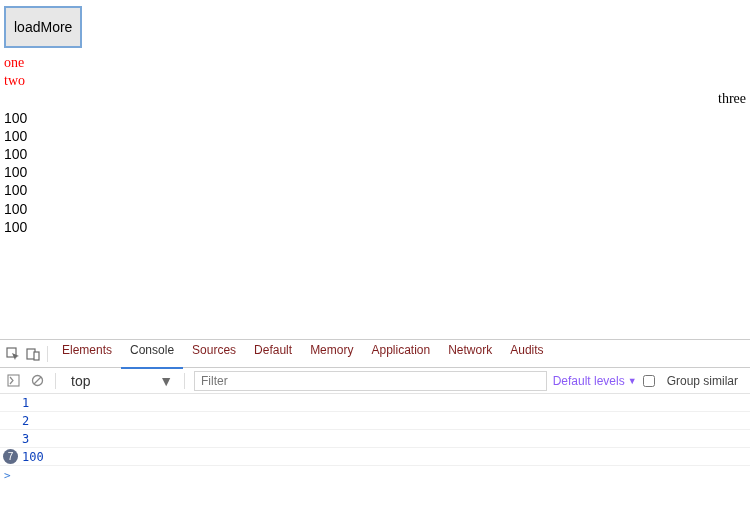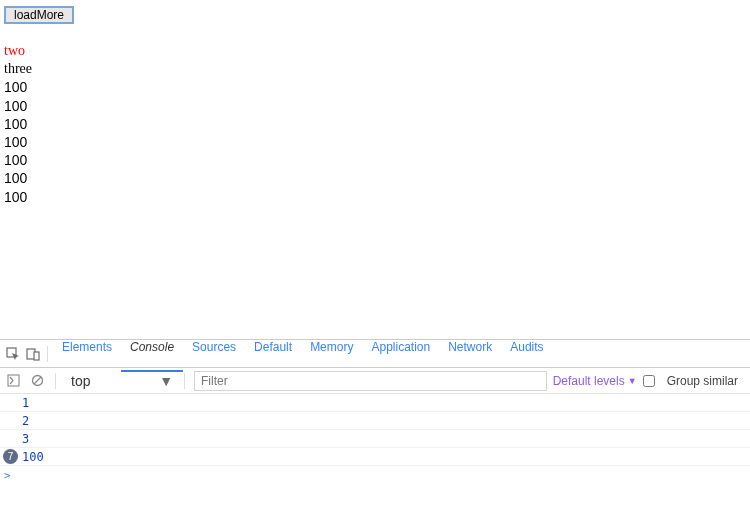--- a/index.html
+++ b/index.html
@@ -1,30 +1,30 @@
 <!DOCTYPE html>
 <html><head>
   <meta charset="utf-8">
   <style>
     * { margin: 0; padding: 0; box-sizing: border-box; }
     body { font-family: Arial, Helvetica, sans-serif; font-size: 13px; background: #fff; width: 750px; height: 516px; position: relative; overflow: hidden; }
     
     .page-content { padding: 6px 4px; }
-    .load-more-btn { background: #e7e7e7; border: 2px solid #7aa7d8; padding: 0 8px; font-size: 12px; font-family: inherit; cursor: pointer; margin-bottom: 18px; }
+    .load-more-btn { background: #e7e7e7; border: 2px solid #7aa7d8; padding: 11px 8px; font-size: 14px; font-family: inherit; cursor: pointer; margin-bottom: 6px; }
     .item { display: block; font-family: "SimSun", "NSimSun", serif; font-size: 14px; line-height: 1.3; }
     .item-red { color: #ff0000; }
-    .item-black { color: #000; }
+    .item-black { color: #000; text-align: right; }
     .item-num { color: #000; font-family: Arial, Helvetica, sans-serif; font-size: 14px; line-height: 1.3; }
     
     .devtools { position: absolute; left: 0; right: 0; top: 339px; bottom: 0; border-top: 1px solid #ccc; background: #fff; font-family: "Segoe UI", "Helvetica Neue", sans-serif; font-size: 12px; color: #333; }
     .dt-tabs { display: flex; align-items: center; height: 28px; border-bottom: 1px solid #ccc; padding: 0 4px; gap: 2px; }
     .dt-iconbtn { width: 18px; height: 18px; display: flex; align-items: center; justify-content: center; color: #6b6b6b; }
     .dt-sep { width: 1px; height: 16px; background: #ddd; margin: 0 3px; }
-    .dt-tab { padding: 5px 9px; color: #3b82f6; cursor: default; }
-    .dt-tab.active { color: #333; border-bottom: 2px solid #3b7dd8; padding-bottom: 16px; font-style: italic; }
+    .dt-tab { padding: 5px 9px; color: #7f1d1d; cursor: default; }
+    .dt-tab.active { color: #333; border-bottom: 2px solid #3b7dd8; padding-bottom: 10px; }
     
     .dt-toolbar { display: flex; align-items: center; height: 26px; border-bottom: 1px solid #e3e3e3; padding: 0 4px; gap: 6px; color: #6b6b6b; }
     .dt-select { display: flex; align-items: center; justify-content: space-between; min-width: 110px; height: 20px; padding: 0 2px 0 6px; color: #333; font-size: 14px; }
     .dt-select .arrow { color: #6b6b6b; }
     .dt-filter { flex: 1; height: 20px; border: 1px solid #d4d4d4; padding: 0 6px; font-size: 12px; color: #0f766e; outline: none; background: #fff; }
     .dt-levels { display: flex; align-items: center; color: #8b5cf6; font-size: 12px; white-space: nowrap; gap: 3px; }
     .dt-check { display: flex; align-items: center; gap: 12px; color: #444; font-size: 12px; margin-right: 8px; }
     .dt-check input { width: 12px; height: 12px; }
     
     .console-rows { }
@@ -35,20 +35,21 @@
     .console-prompt { display: flex; align-items: center; height: 18px; padding-left: 4px; color: #3b7dd8; font-family: Menlo, Consolas, monospace; font-size: 11px; }
     
     svg { display: block; }
   </style>
 </head>
 <body>
 
 <div class="page-content">
   <button class="load-more-btn">loadMore</button>
   <div id="items-list">
+      <div class="item item-red">one</div>
       <div class="item item-red">two</div>
       <div class="item item-black">three</div>
       <div class="item-num">100</div>
       <div class="item-num">100</div>
       <div class="item-num">100</div>
       <div class="item-num">100</div>
       <div class="item-num">100</div>
       <div class="item-num">100</div>
       <div class="item-num">100</div>
     </div>

